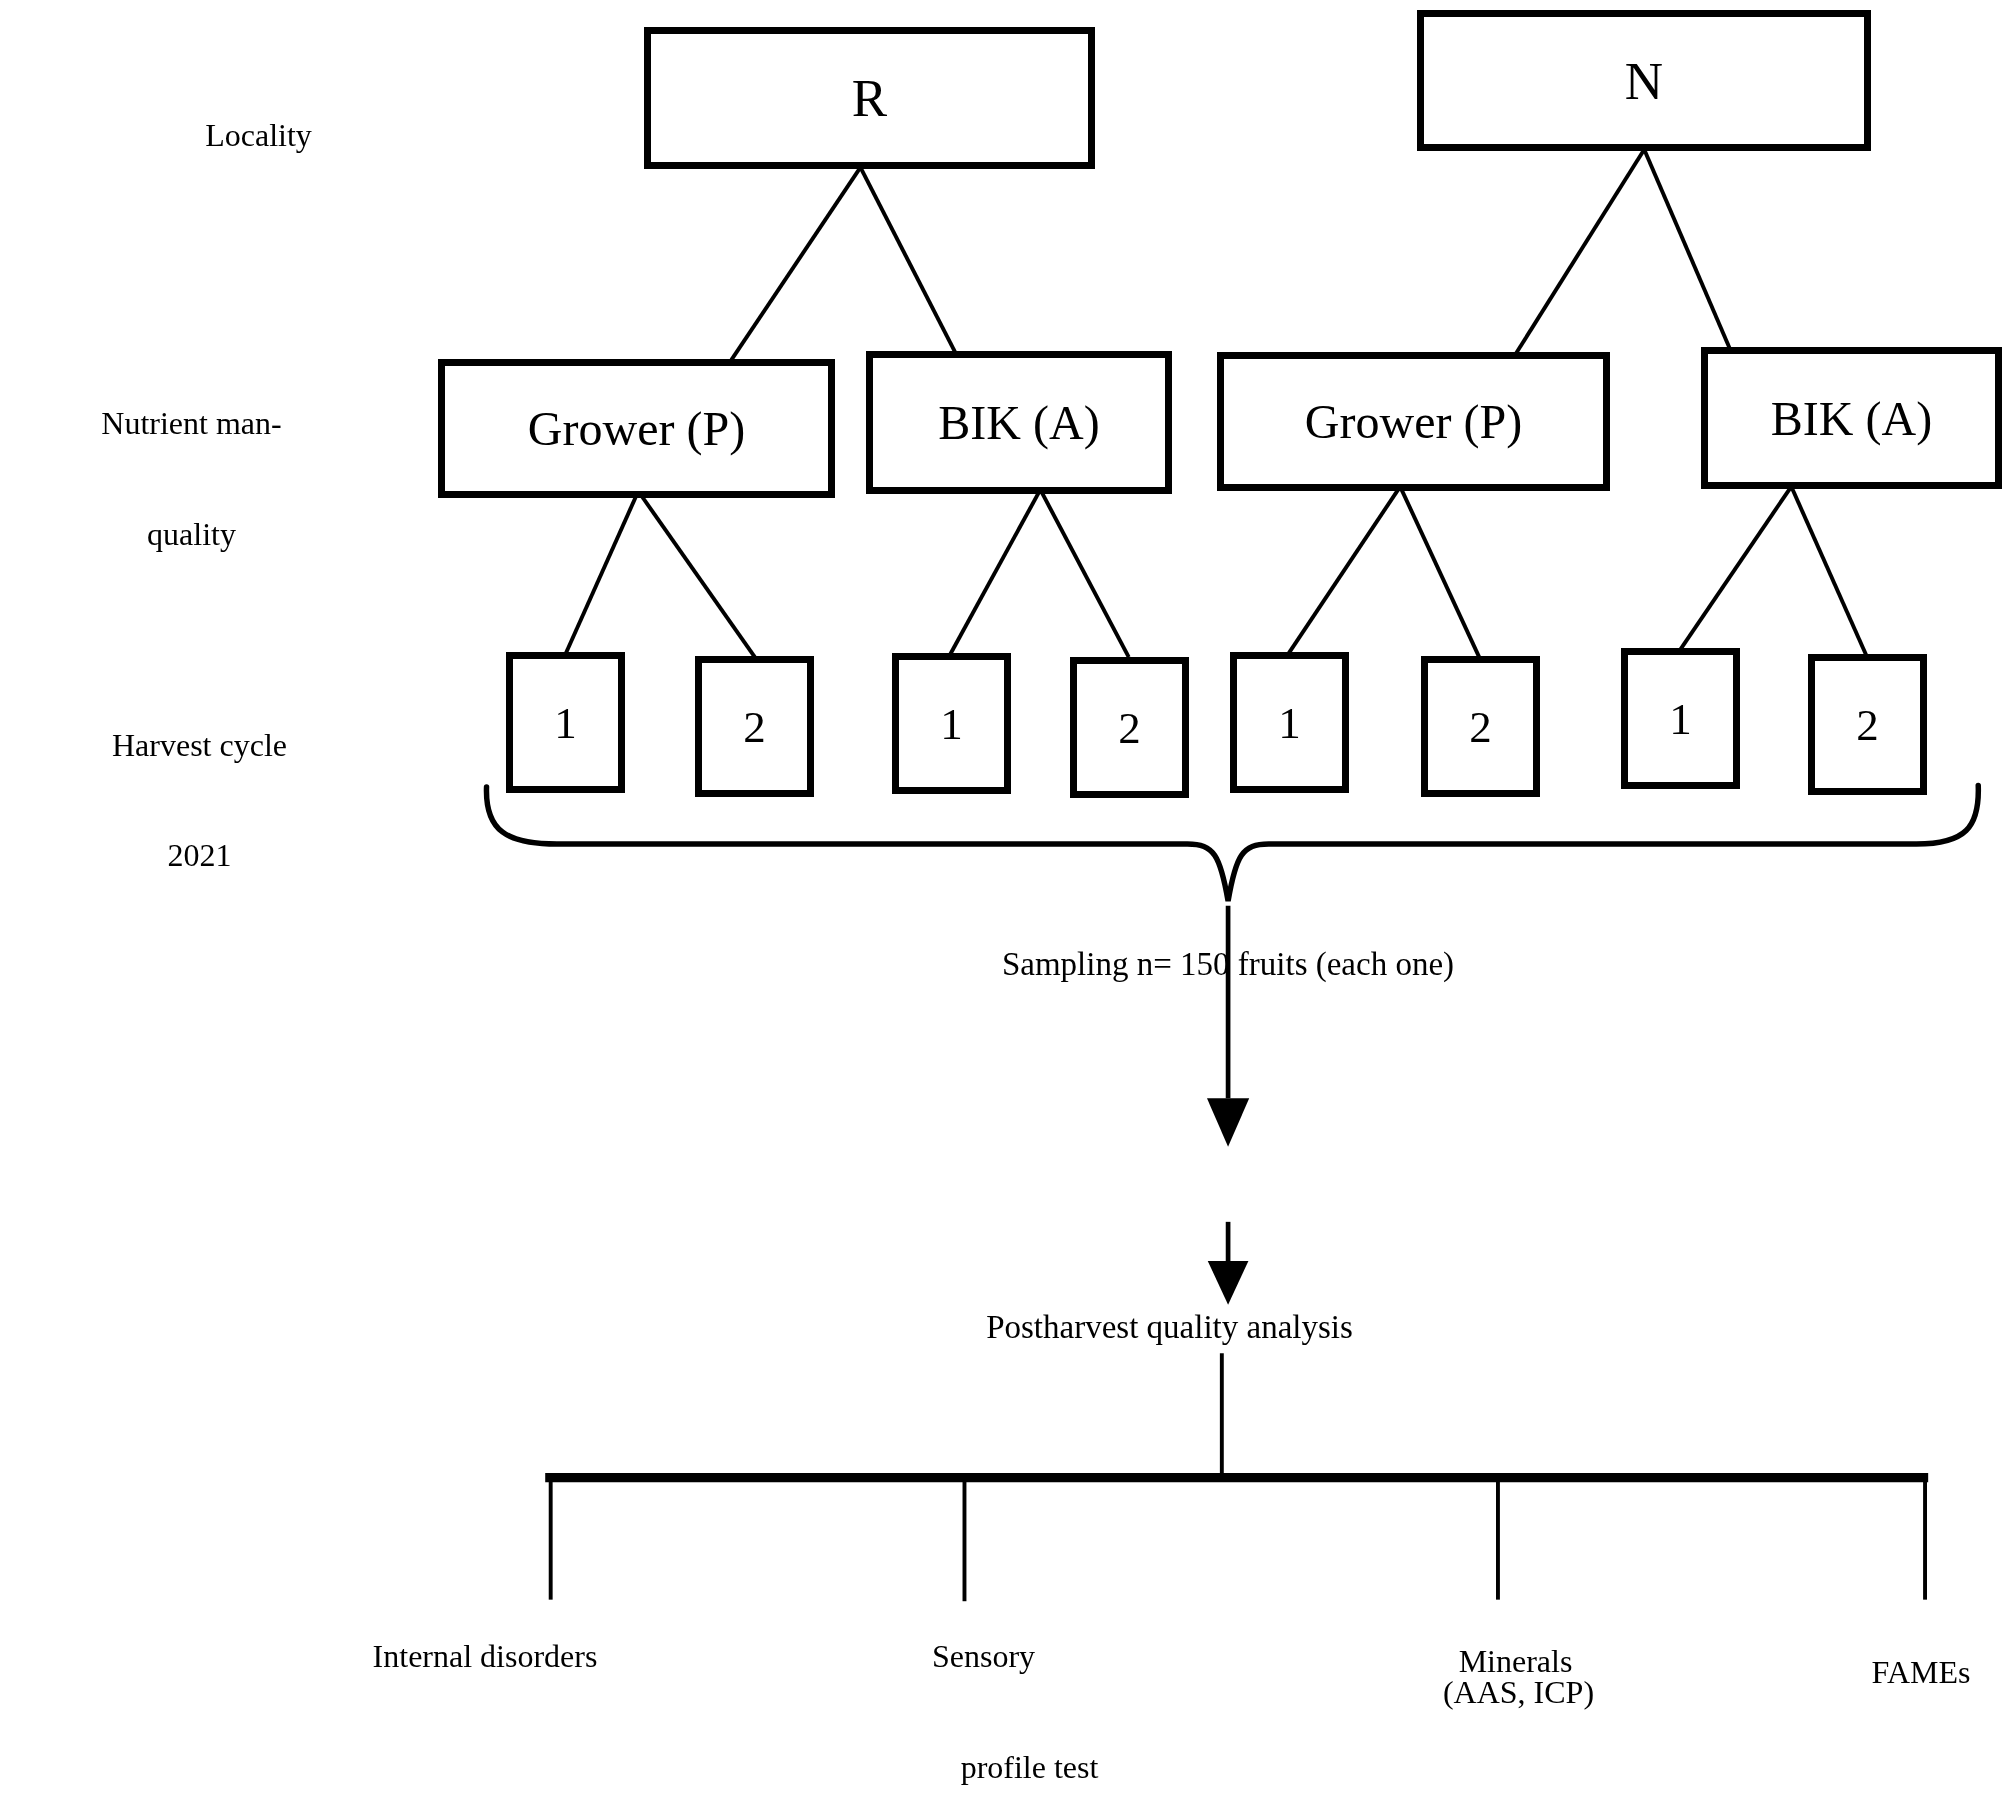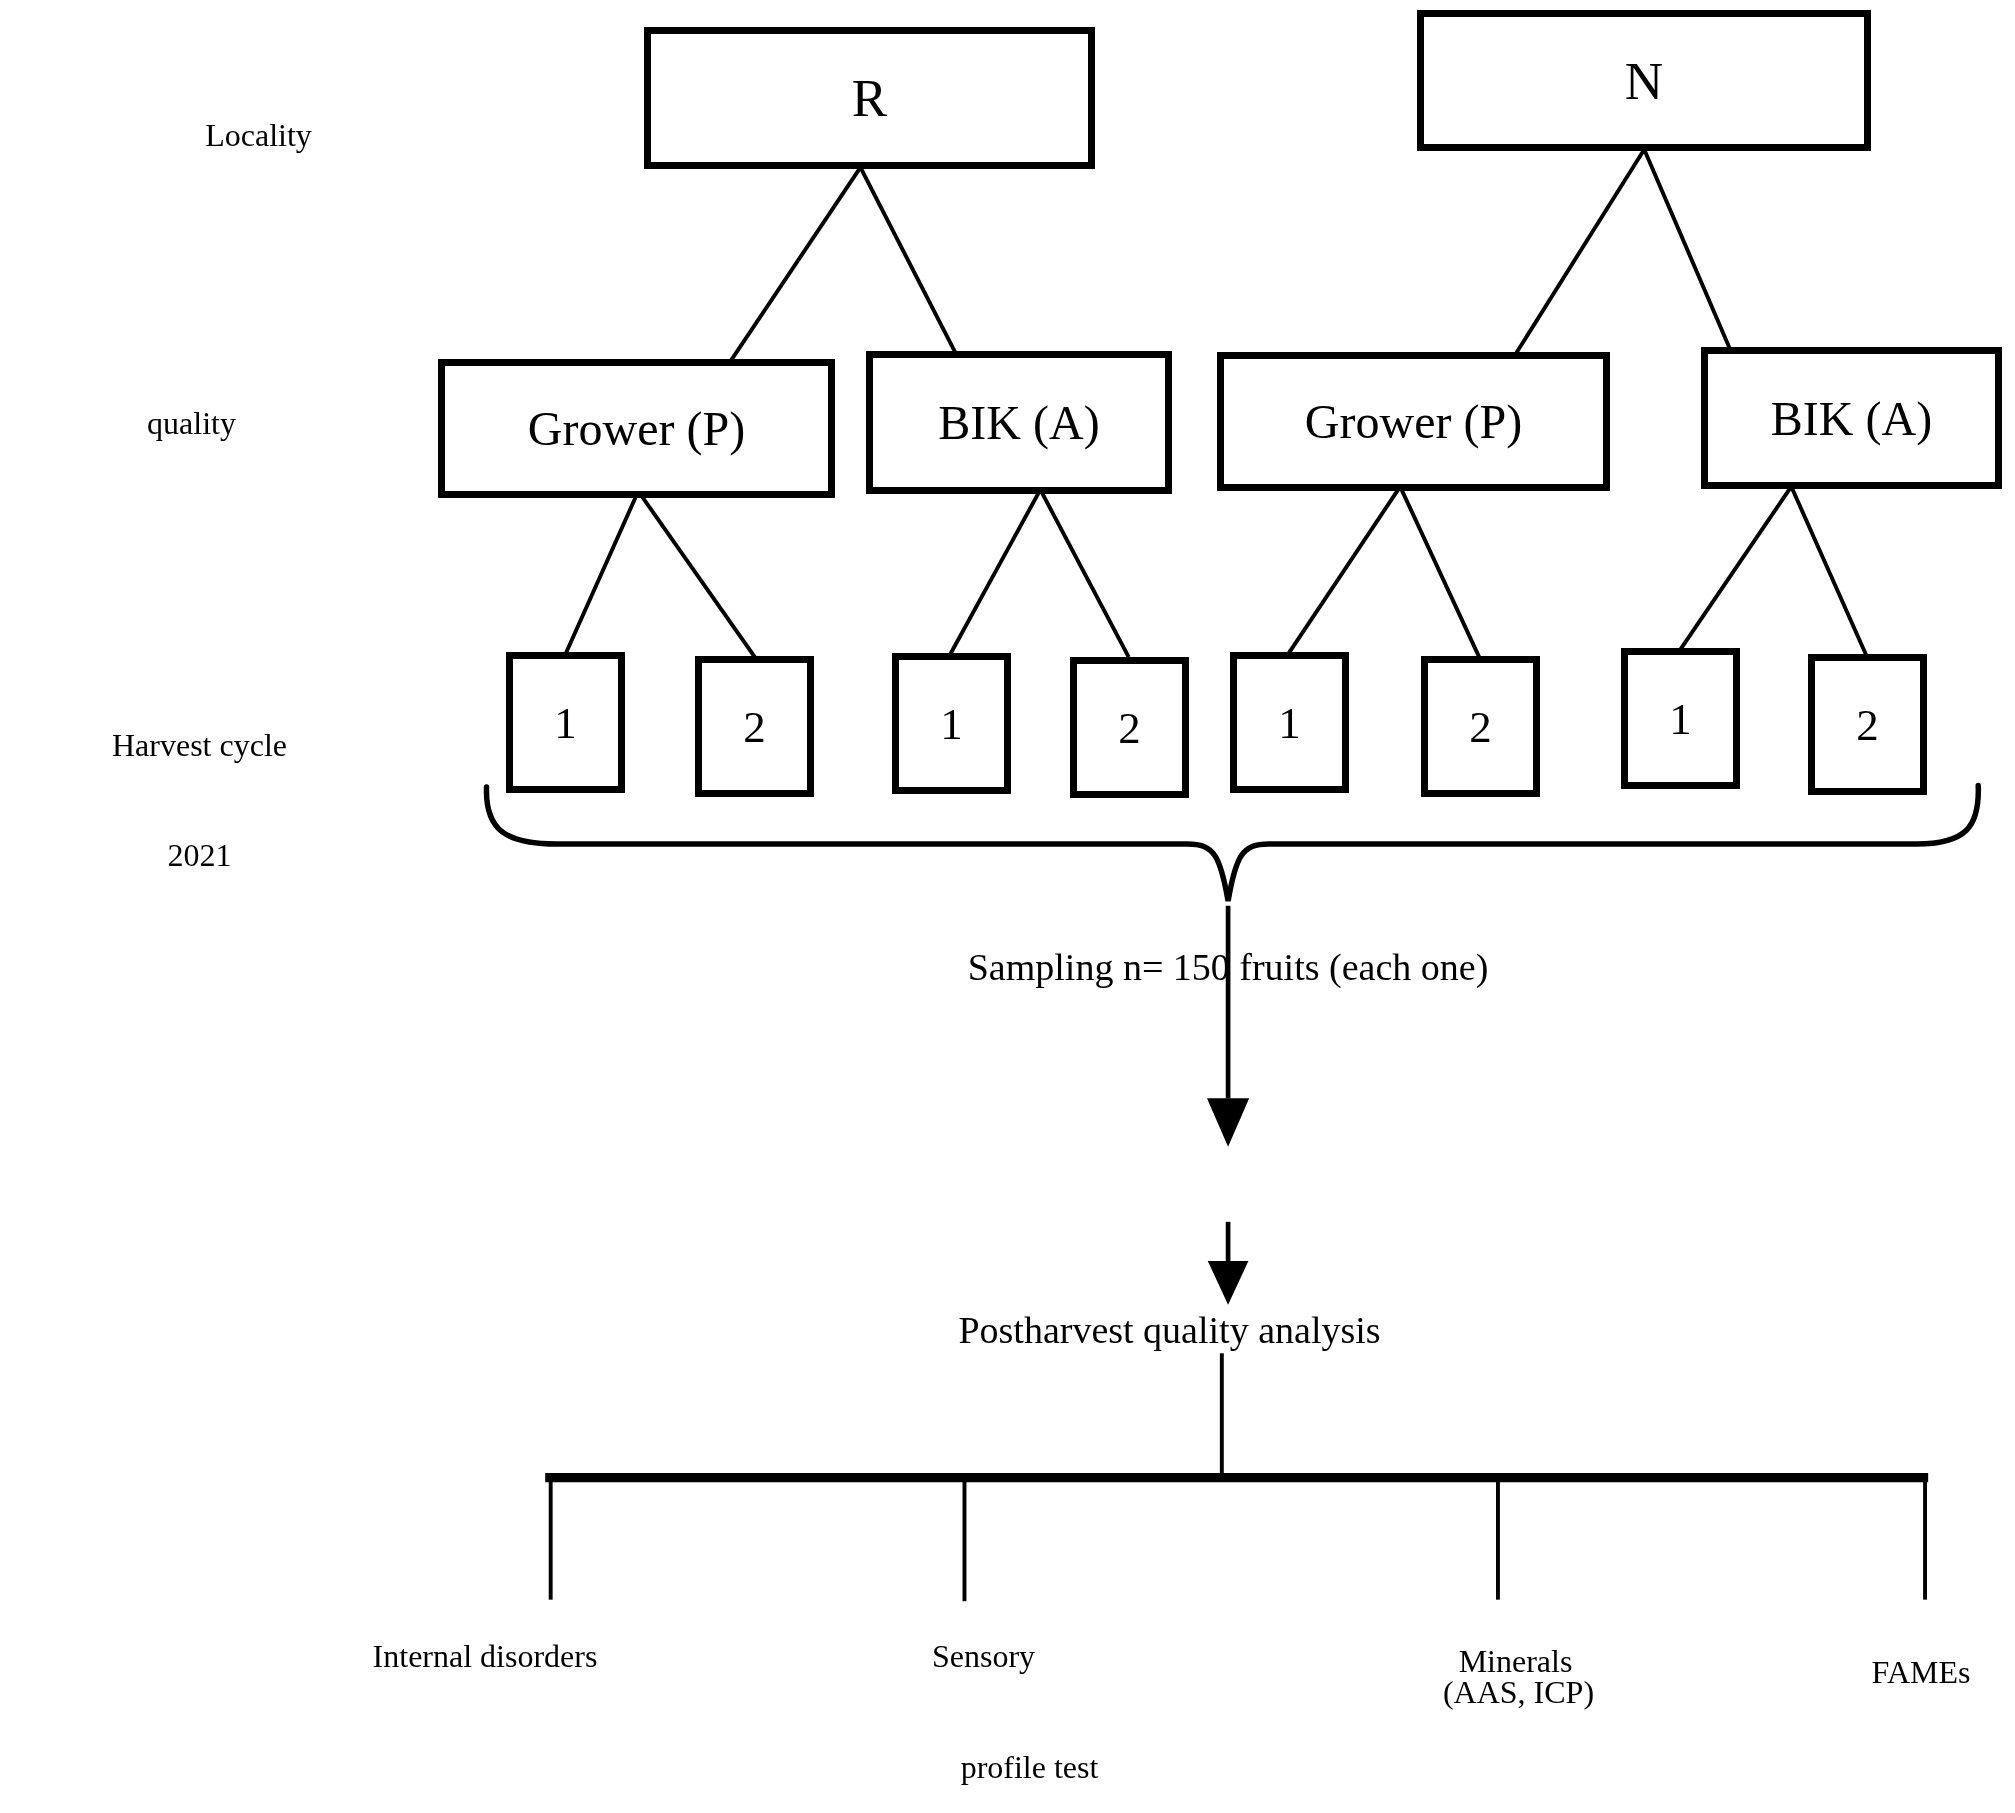--- a/index.html
+++ b/index.html
@@ -23,21 +23,21 @@
   .box-big{font-size:53px;}
   .box-mid{font-size:48px;}
   .box-small{font-size:45px;}
   .lbl{
     position:absolute;
     text-align:center;
     white-space:nowrap;
     font-size:32px;
     line-height:1.15;
   }
-  .lbl-flow{font-size:38px;}
+  .lbl-flow{font-size:33px;}
   .lbl-rows{white-space:normal;line-height:111px;}
 </style>
 </head>
 <body>
 
 <div id="canvas">
 
   <svg id="connector-layer" viewBox="0 0 2576 2319" xmlns="http://www.w3.org/2000/svg">
     <g stroke="#000000" stroke-width="5" fill="none">
       <line x1="1100" y1="214" x2="935" y2="460"></line>
@@ -75,20 +75,21 @@
       <line x1="704" y1="1889" x2="704" y2="2045" stroke-width="5"></line>
       <line x1="1233" y1="1889" x2="1233" y2="2047" stroke-width="5"></line>
       <line x1="1915" y1="1889" x2="1915" y2="2045" stroke-width="5"></line>
       <line x1="2461" y1="1889" x2="2461" y2="2045" stroke-width="5"></line>
     </g>
   </svg>
 
   <div class="lbl" style="left:110px;top:117px;width:297px;">Locality</div>
 
   <div class="lbl lbl-rows" style="left:0px;top:368px;width:383px;">
+    <div>Nutrient man-</div>
     <div>quality</div>
   </div>
 
   <div class="lbl lbl-rows" style="left:23.5px;top:690px;width:352px;line-height:110px;">
     <div>Harvest cycle</div>
     <div>2021</div>
   </div>
 
   <div class="box box-big" style="left:644px;top:27px;width:451px;height:142px;">
     <span>R</span>

